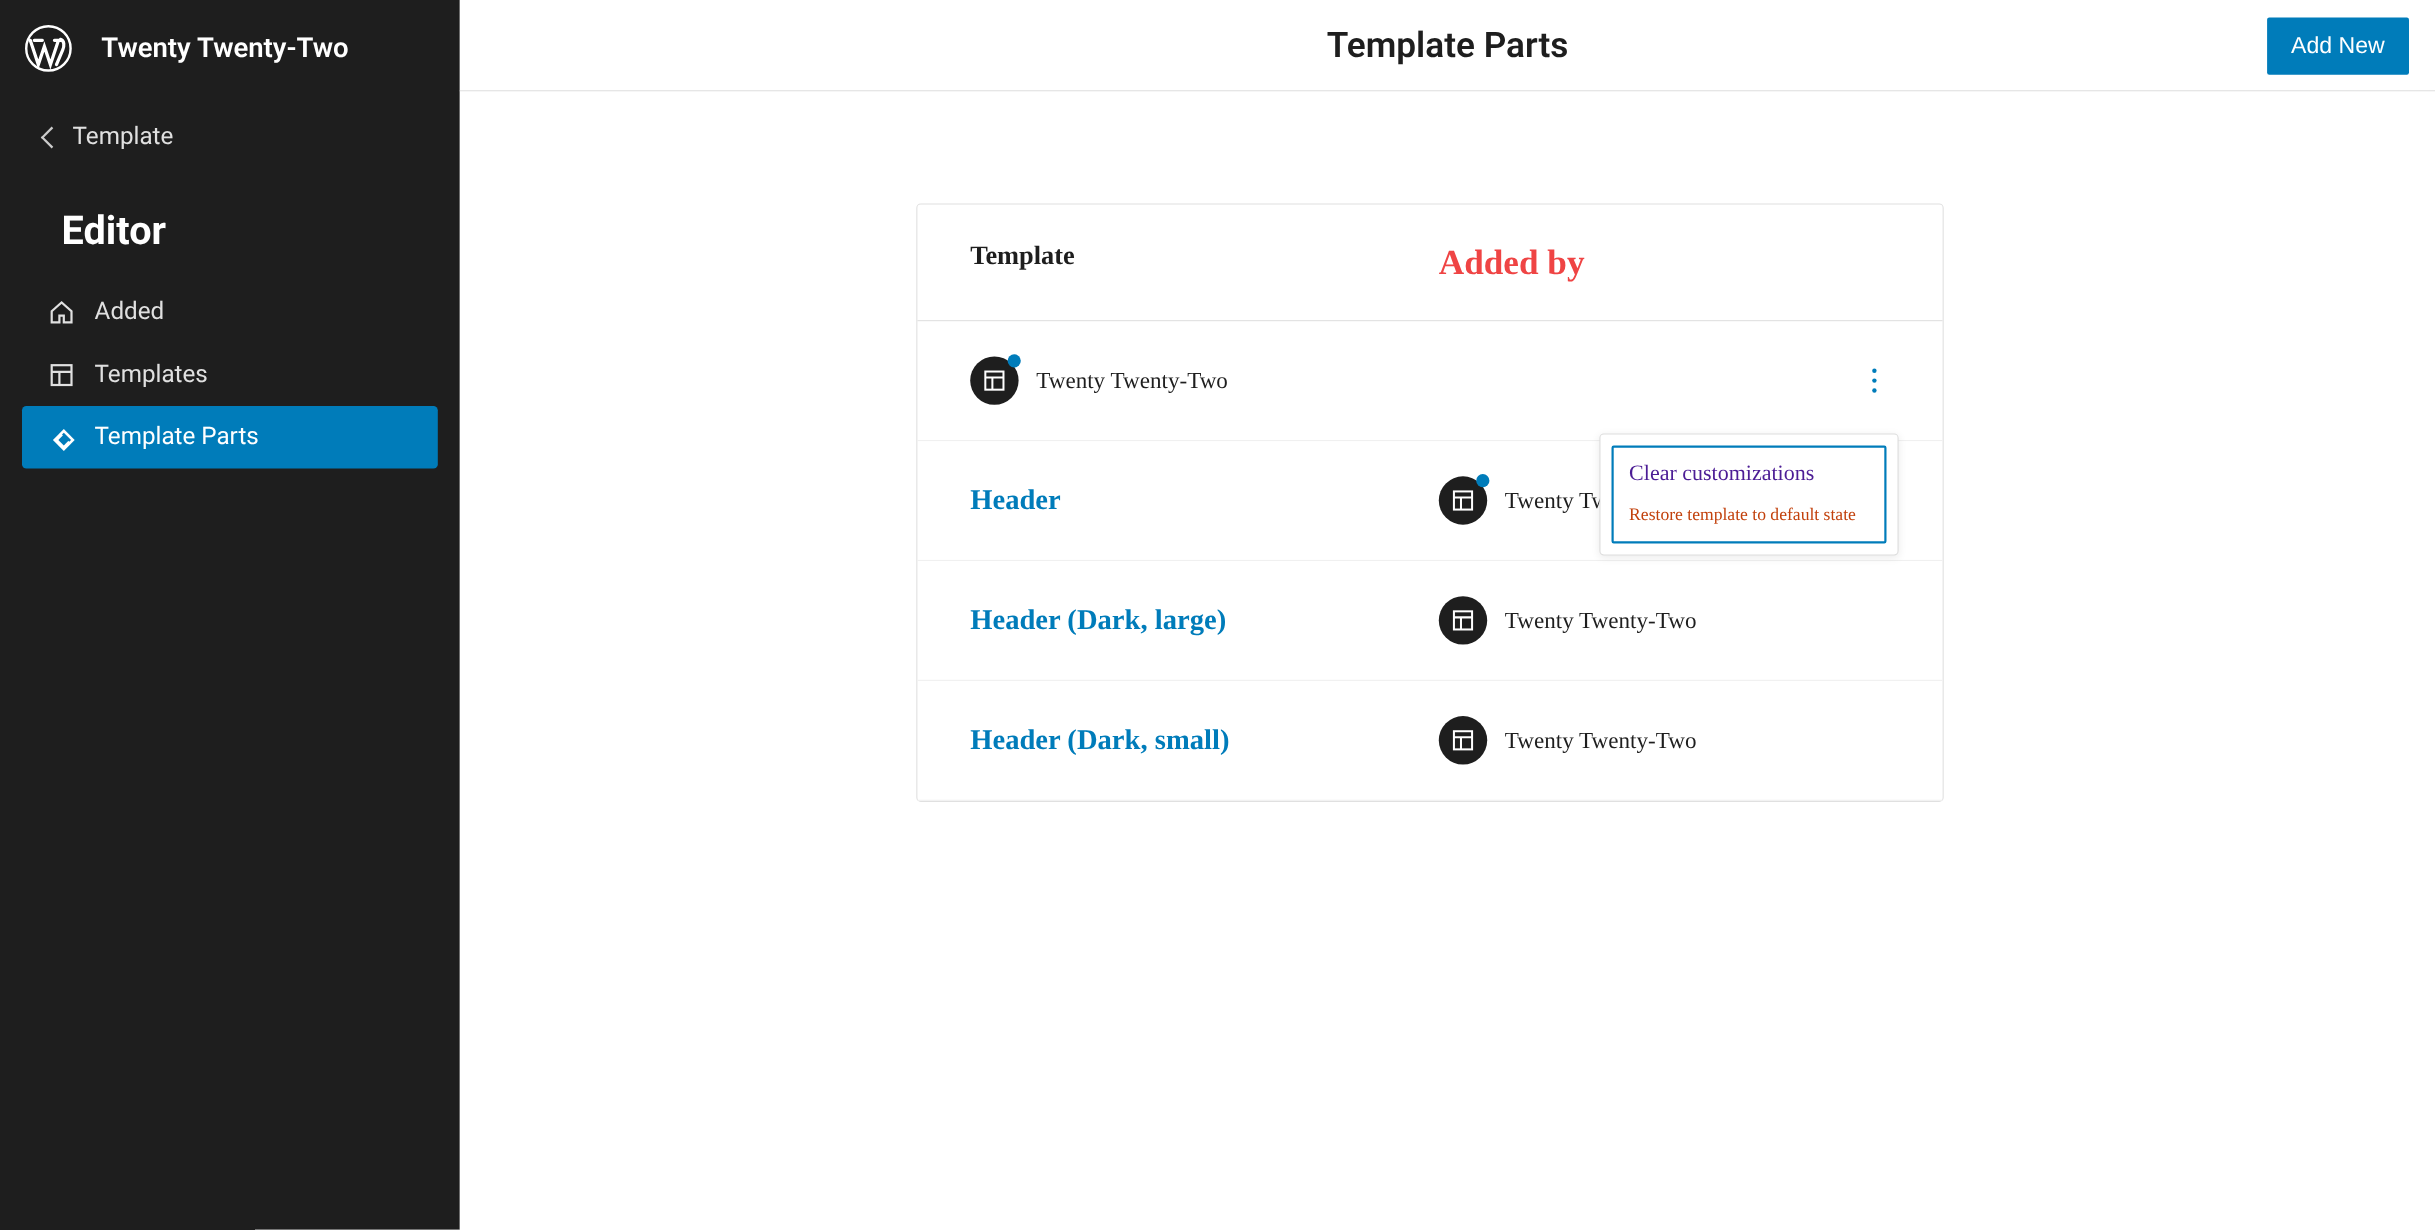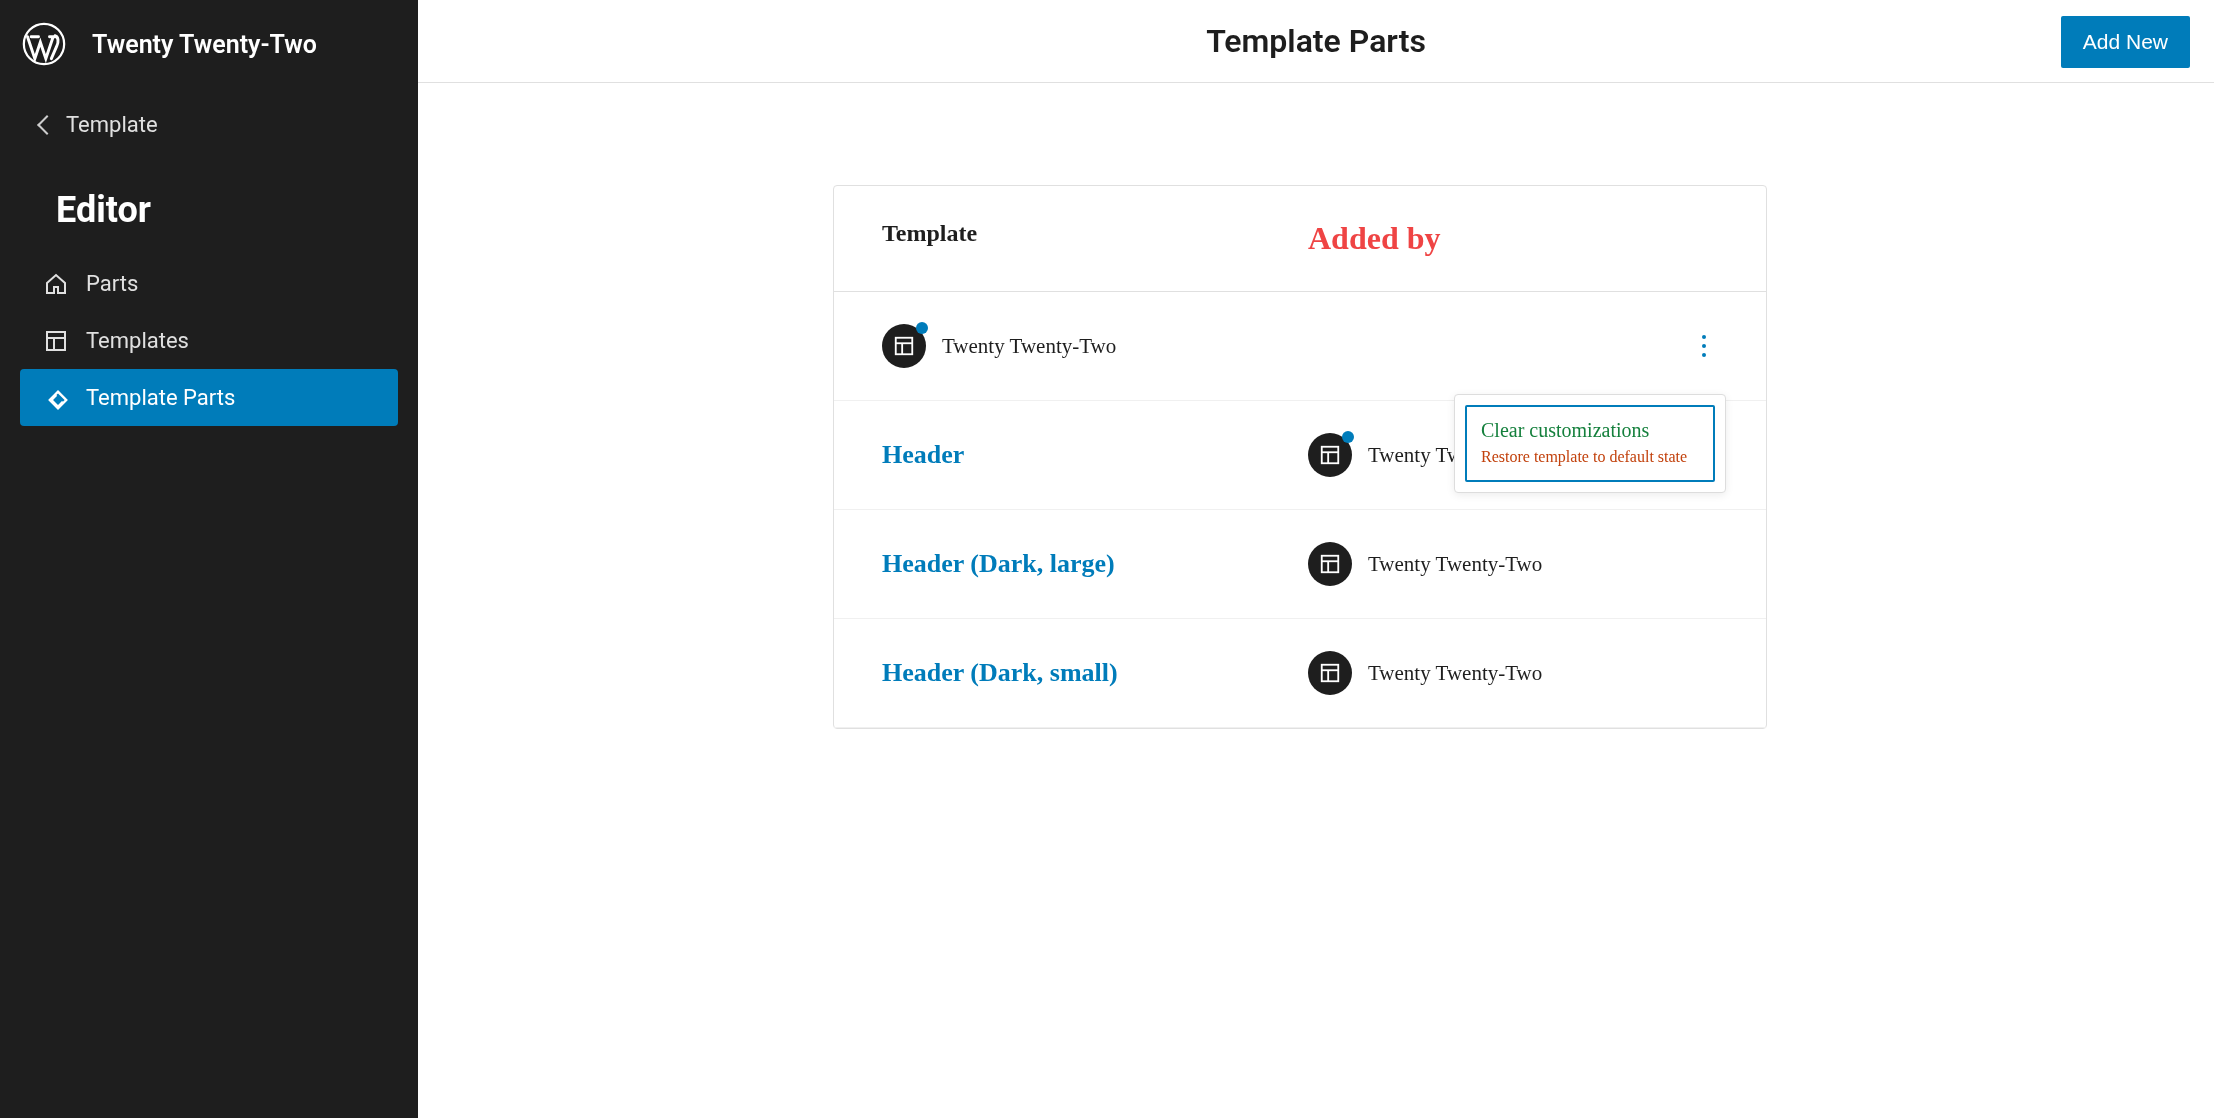--- a/index.html
+++ b/index.html
@@ -235,22 +235,22 @@
       z-index: 10;
     }
     .popover-item {
       border: 2px solid #007cba;
       border-radius: 2px;
       padding: 12px 14px;
       cursor: pointer;
     }
     .popover-title {
       font-size: 20px;
-      color: #15803d;
-      margin-bottom: 4px;
+      color: #4c1d95;
+      margin-bottom: 16px;
     }
     .popover-sub {
       font-size: 16px;
       color: #c2410c;
       line-height: 1.35;
     }
     .table-body {
       position: relative;
     }
   </style>
@@ -275,21 +275,21 @@
 
   <div class="editor-title">Editor</div>
 
   <nav class="nav-list">
     <div class="nav-item">
       <span class="nav-icon">
         <svg viewBox="0 0 24 24" width="24" height="24" fill="none" stroke="#e0e0e0" stroke-width="2">
           <path d="M3 11 L12 3 L21 11 V21 H14 V15 H10 V21 H3 Z"></path>
         </svg>
       </span>
-      <span>Parts</span>
+      <span>Added</span>
     </div>
     <div class="nav-item">
       <span class="nav-icon">
         <svg viewBox="0 0 24 24" width="24" height="24" fill="none" stroke="#e0e0e0" stroke-width="2">
           <rect x="3" y="3" width="18" height="18"></rect>
           <line x1="3" y1="9" x2="21" y2="9"></line>
           <line x1="10" y1="9" x2="10" y2="21"></line>
         </svg>
       </span>
       <span>Templates</span>

